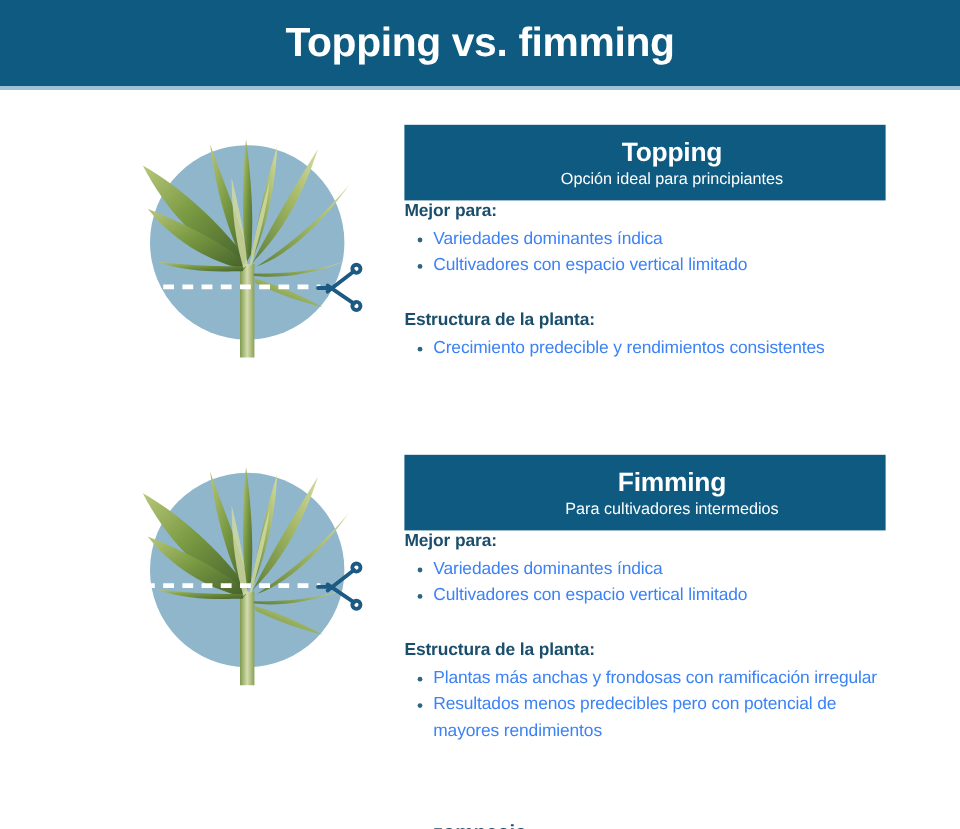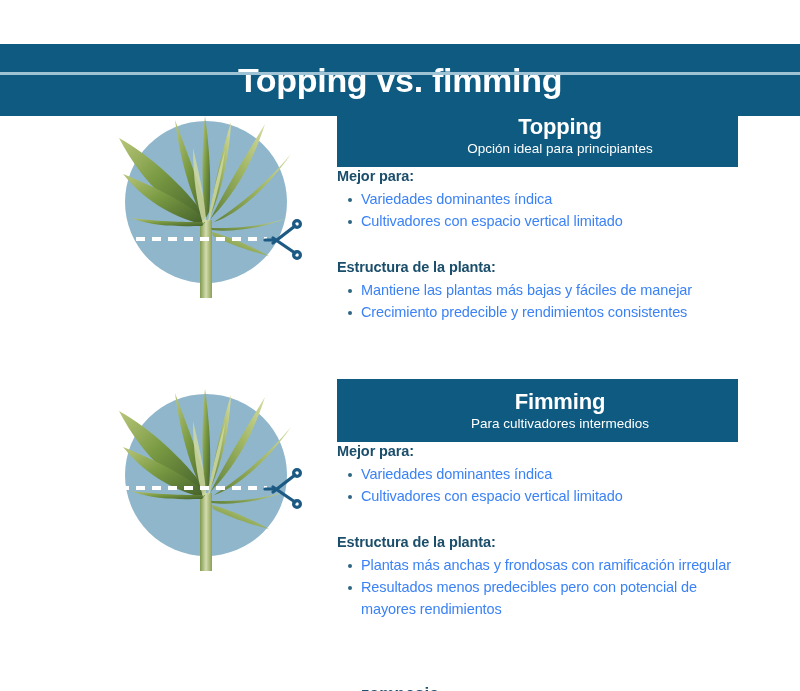--- a/index.html
+++ b/index.html
@@ -19,21 +19,20 @@
   .header-band {
     position: absolute;
     left: 0; top: 0;
     width: 800px;
     height: 72px;
     background: #0e5a80;
     display: flex;
     align-items: center;
     justify-content: center;
     box-sizing: border-box;
-    margin-top: 44px;
   }
   .header-title {
     color: #ffffff;
     font-size: 34px;
     font-weight: bold;
     letter-spacing: -0.3px;
     line-height: 1;
     text-align: center;
   }
   .header-underline {
@@ -226,21 +225,20 @@
         <p class="section-title">Mejor para:</p>
         <ul class="bullets">
           <li>Variedades dominantes índica</li>
           <li>Cultivadores con espacio vertical limitado</li>
         </ul>
       </div>
 
       <div class="section">
         <p class="section-title">Estructura de la planta:</p>
         <ul class="bullets">
-          <li>Mantiene las plantas más bajas y fáciles de manejar</li>
           <li>Crecimiento predecible y rendimientos consistentes</li>
         </ul>
       </div>
 
     </div>
   </div>
 
   <div class="plant-block plant-bottom">
     <svg class="plant-svg" viewBox="0 0 200 200" xmlns="http://www.w3.org/2000/svg">
       <circle cx="101" cy="100" r="81" fill="#8fb6cb"></circle>

